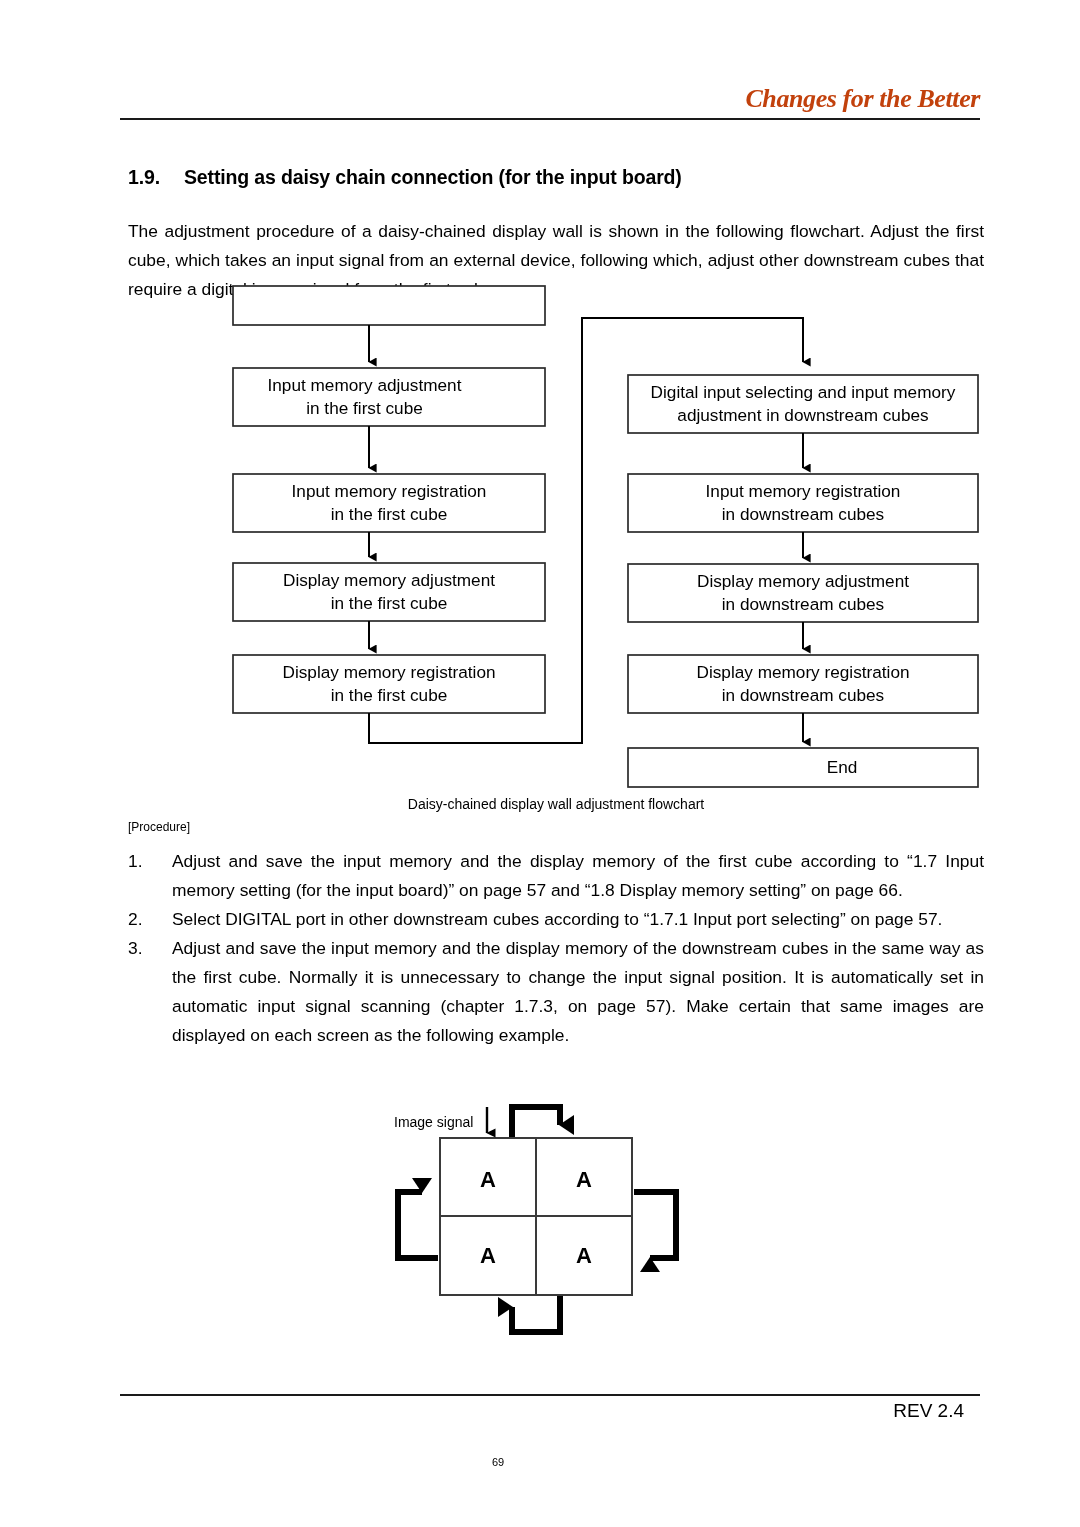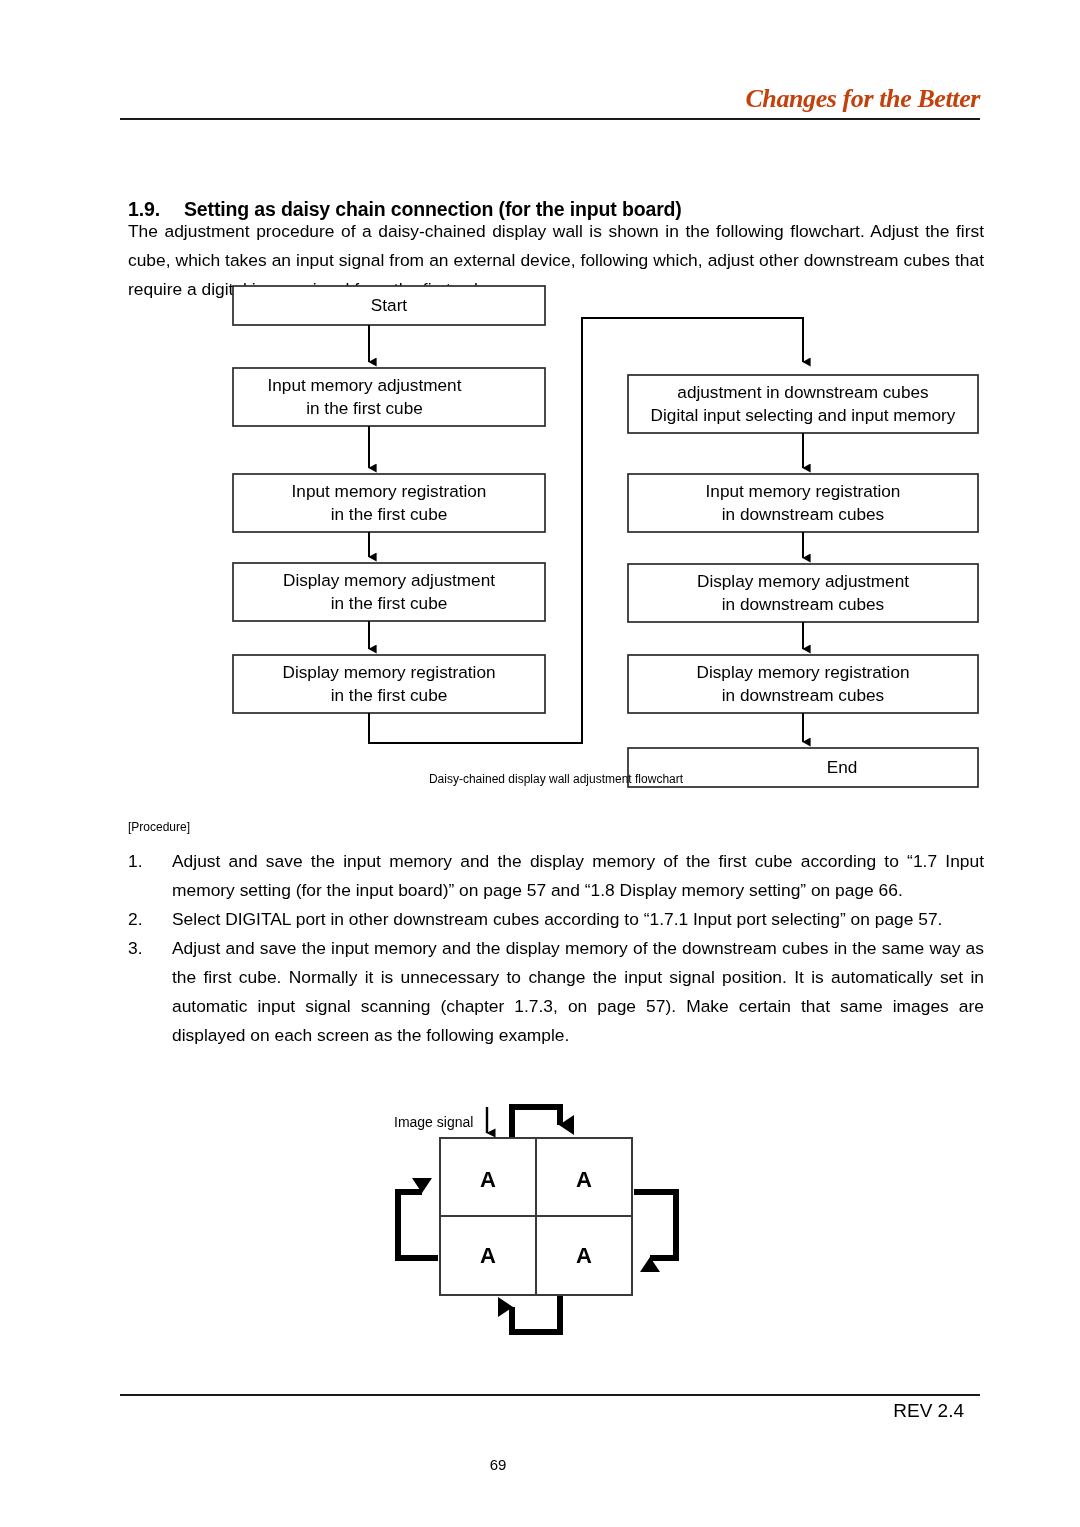--- a/index.html
+++ b/index.html
@@ -44,21 +44,20 @@
   
   #section-heading {
     position: absolute;
     left: 128px;
     top: 166px;
     width: 860px;
     font-size: 19.5px;
     font-weight: bold;
     letter-spacing: -0.15px;
     white-space: nowrap;
-    margin-top: 32px;
   }
   #section-heading .sec-num {
     display: inline-block;
     width: 56px;
   }
 
   
   #intro-paragraph {
     position: absolute;
     left: 128px;
@@ -85,24 +84,24 @@
     font-size: 17.2px;
     line-height: 23px;
     color: #000;
     pointer-events: none;
   }
 
   
   #flow-caption {
     position: absolute;
     left: 128px;
-    top: 772px;
+    top: 796px;
     width: 856px;
     text-align: center;
-    font-size: 12px;
+    font-size: 14px;
   }
 
   
   #procedure-label {
     position: absolute;
     left: 128px;
     top: 820px;
     font-size: 12px;
   }
   #procedure-list {
@@ -168,21 +167,21 @@
     width: 860px;
     text-align: right;
     font-size: 19px;
   }
   #footer-page-number {
     position: absolute;
     left: 0;
     top: 1456px;
     width: 996px;
     text-align: center;
-    font-size: 15px;
+    font-size: 11px;
   }
 </style>
 </head>
 <body>
 
 <div id="header-tagline">Changes for the Better</div>
 <div id="header-rule"></div>
 
 <div id="section-heading">
   <span class="sec-num">1.9.</span><span>Setting as daisy chain connection (for the input board)</span>
@@ -216,43 +215,40 @@
     <rect x="628" y="294" width="350" height="58" fill="#fff" stroke="#2b2b2b" stroke-width="1.7"></rect>
     <rect x="628" y="385" width="350" height="58" fill="#fff" stroke="#2b2b2b" stroke-width="1.7"></rect>
     <rect x="628" y="478" width="350" height="39" fill="#fff" stroke="#2b2b2b" stroke-width="1.7"></rect>
 
     <line x1="803" y1="163" x2="803" y2="198" stroke="#000" stroke-width="2" marker-end="url(#fc-arrow)"></line>
     <line x1="803" y1="262" x2="803" y2="288" stroke="#000" stroke-width="2" marker-end="url(#fc-arrow)"></line>
     <line x1="803" y1="352" x2="803" y2="379" stroke="#000" stroke-width="2" marker-end="url(#fc-arrow)"></line>
     <line x1="803" y1="443" x2="803" y2="472" stroke="#000" stroke-width="2" marker-end="url(#fc-arrow)"></line>
   </svg>
 
-  <div class="fc-box-label" style="left:233px; top:24px; width:312px;">
-    <div>Start</div>
-  </div>
   <div class="fc-box-label" style="left:233px; top:104px; width:263px;">
     <div>Input memory adjustment</div>
     <div>in the first cube</div>
   </div>
   <div class="fc-box-label" style="left:233px; top:210px; width:312px;">
     <div>Input memory registration</div>
     <div>in the first cube</div>
   </div>
   <div class="fc-box-label" style="left:233px; top:299px; width:312px;">
     <div>Display memory adjustment</div>
     <div>in the first cube</div>
   </div>
   <div class="fc-box-label" style="left:233px; top:391px; width:312px;">
     <div>Display memory registration</div>
     <div>in the first cube</div>
   </div>
 
   <div class="fc-box-label" style="left:628px; top:111px; width:350px;">
+    <div>Digital input selecting and input memory</div>
     <div>adjustment in downstream cubes</div>
-    <div>Digital input selecting and input memory</div>
   </div>
   <div class="fc-box-label" style="left:628px; top:210px; width:350px;">
     <div>Input memory registration</div>
     <div>in downstream cubes</div>
   </div>
   <div class="fc-box-label" style="left:628px; top:300px; width:350px;">
     <div>Display memory adjustment</div>
     <div>in downstream cubes</div>
   </div>
   <div class="fc-box-label" style="left:628px; top:391px; width:350px;">

